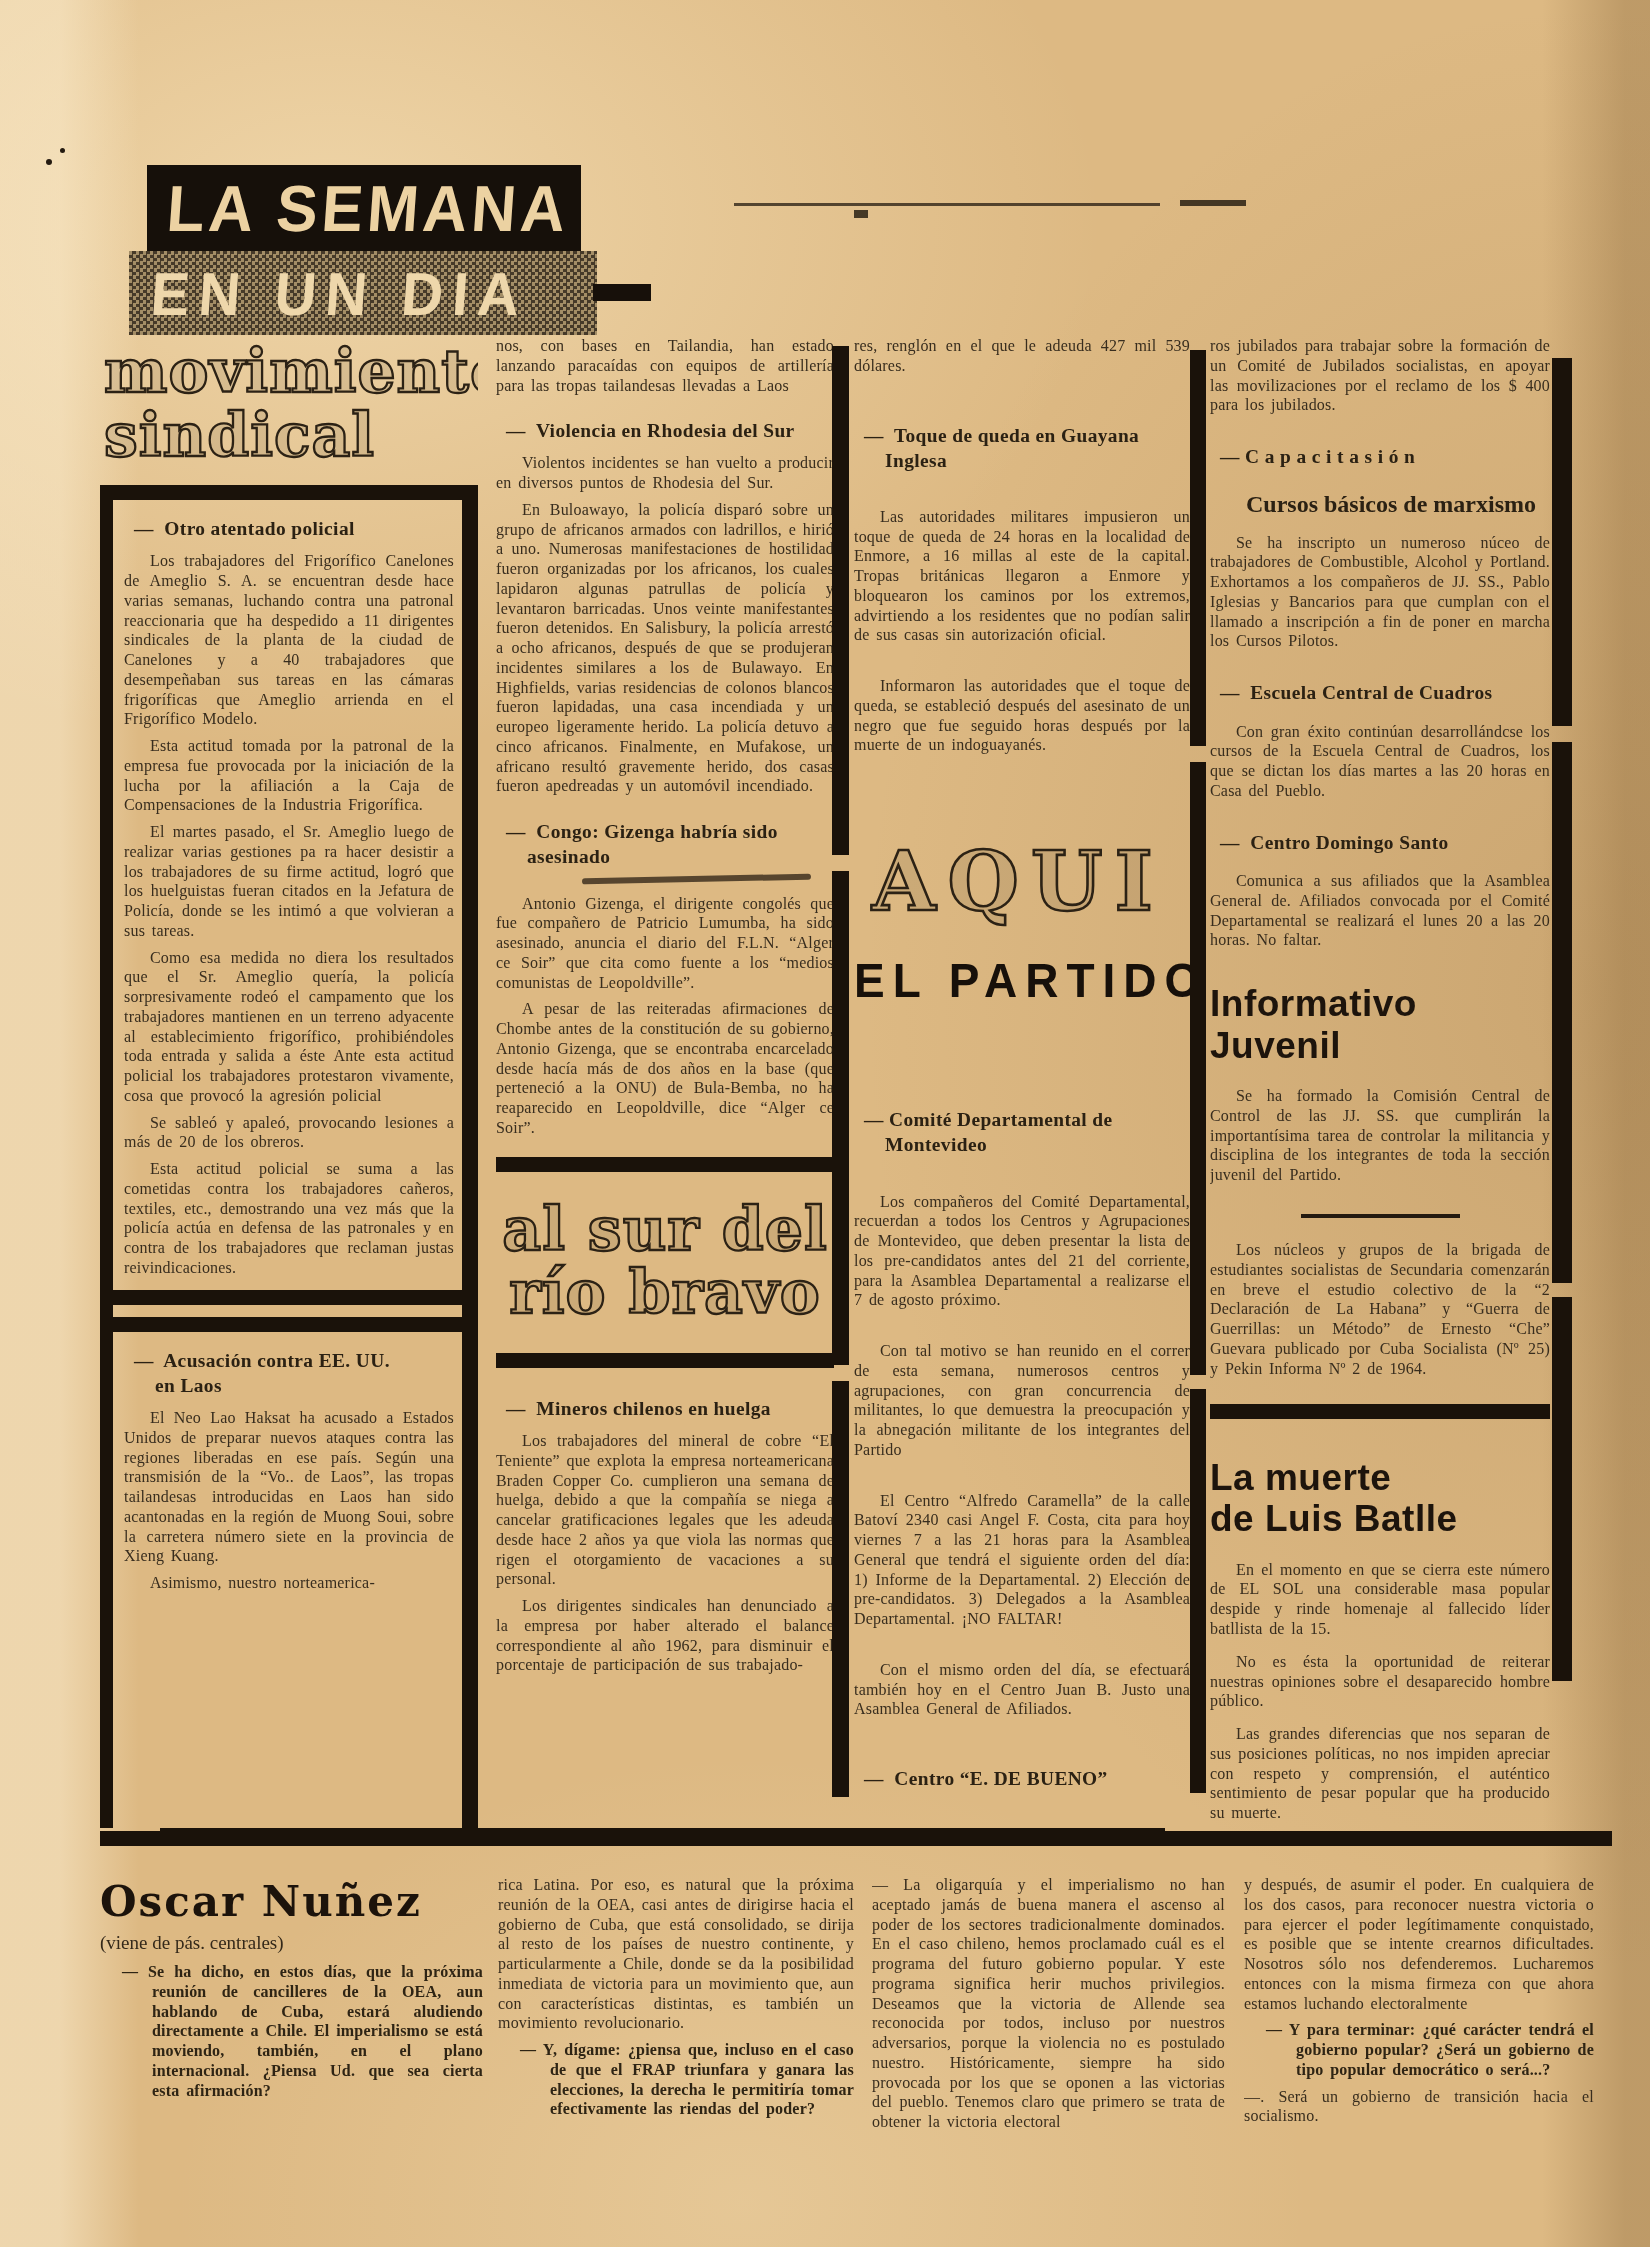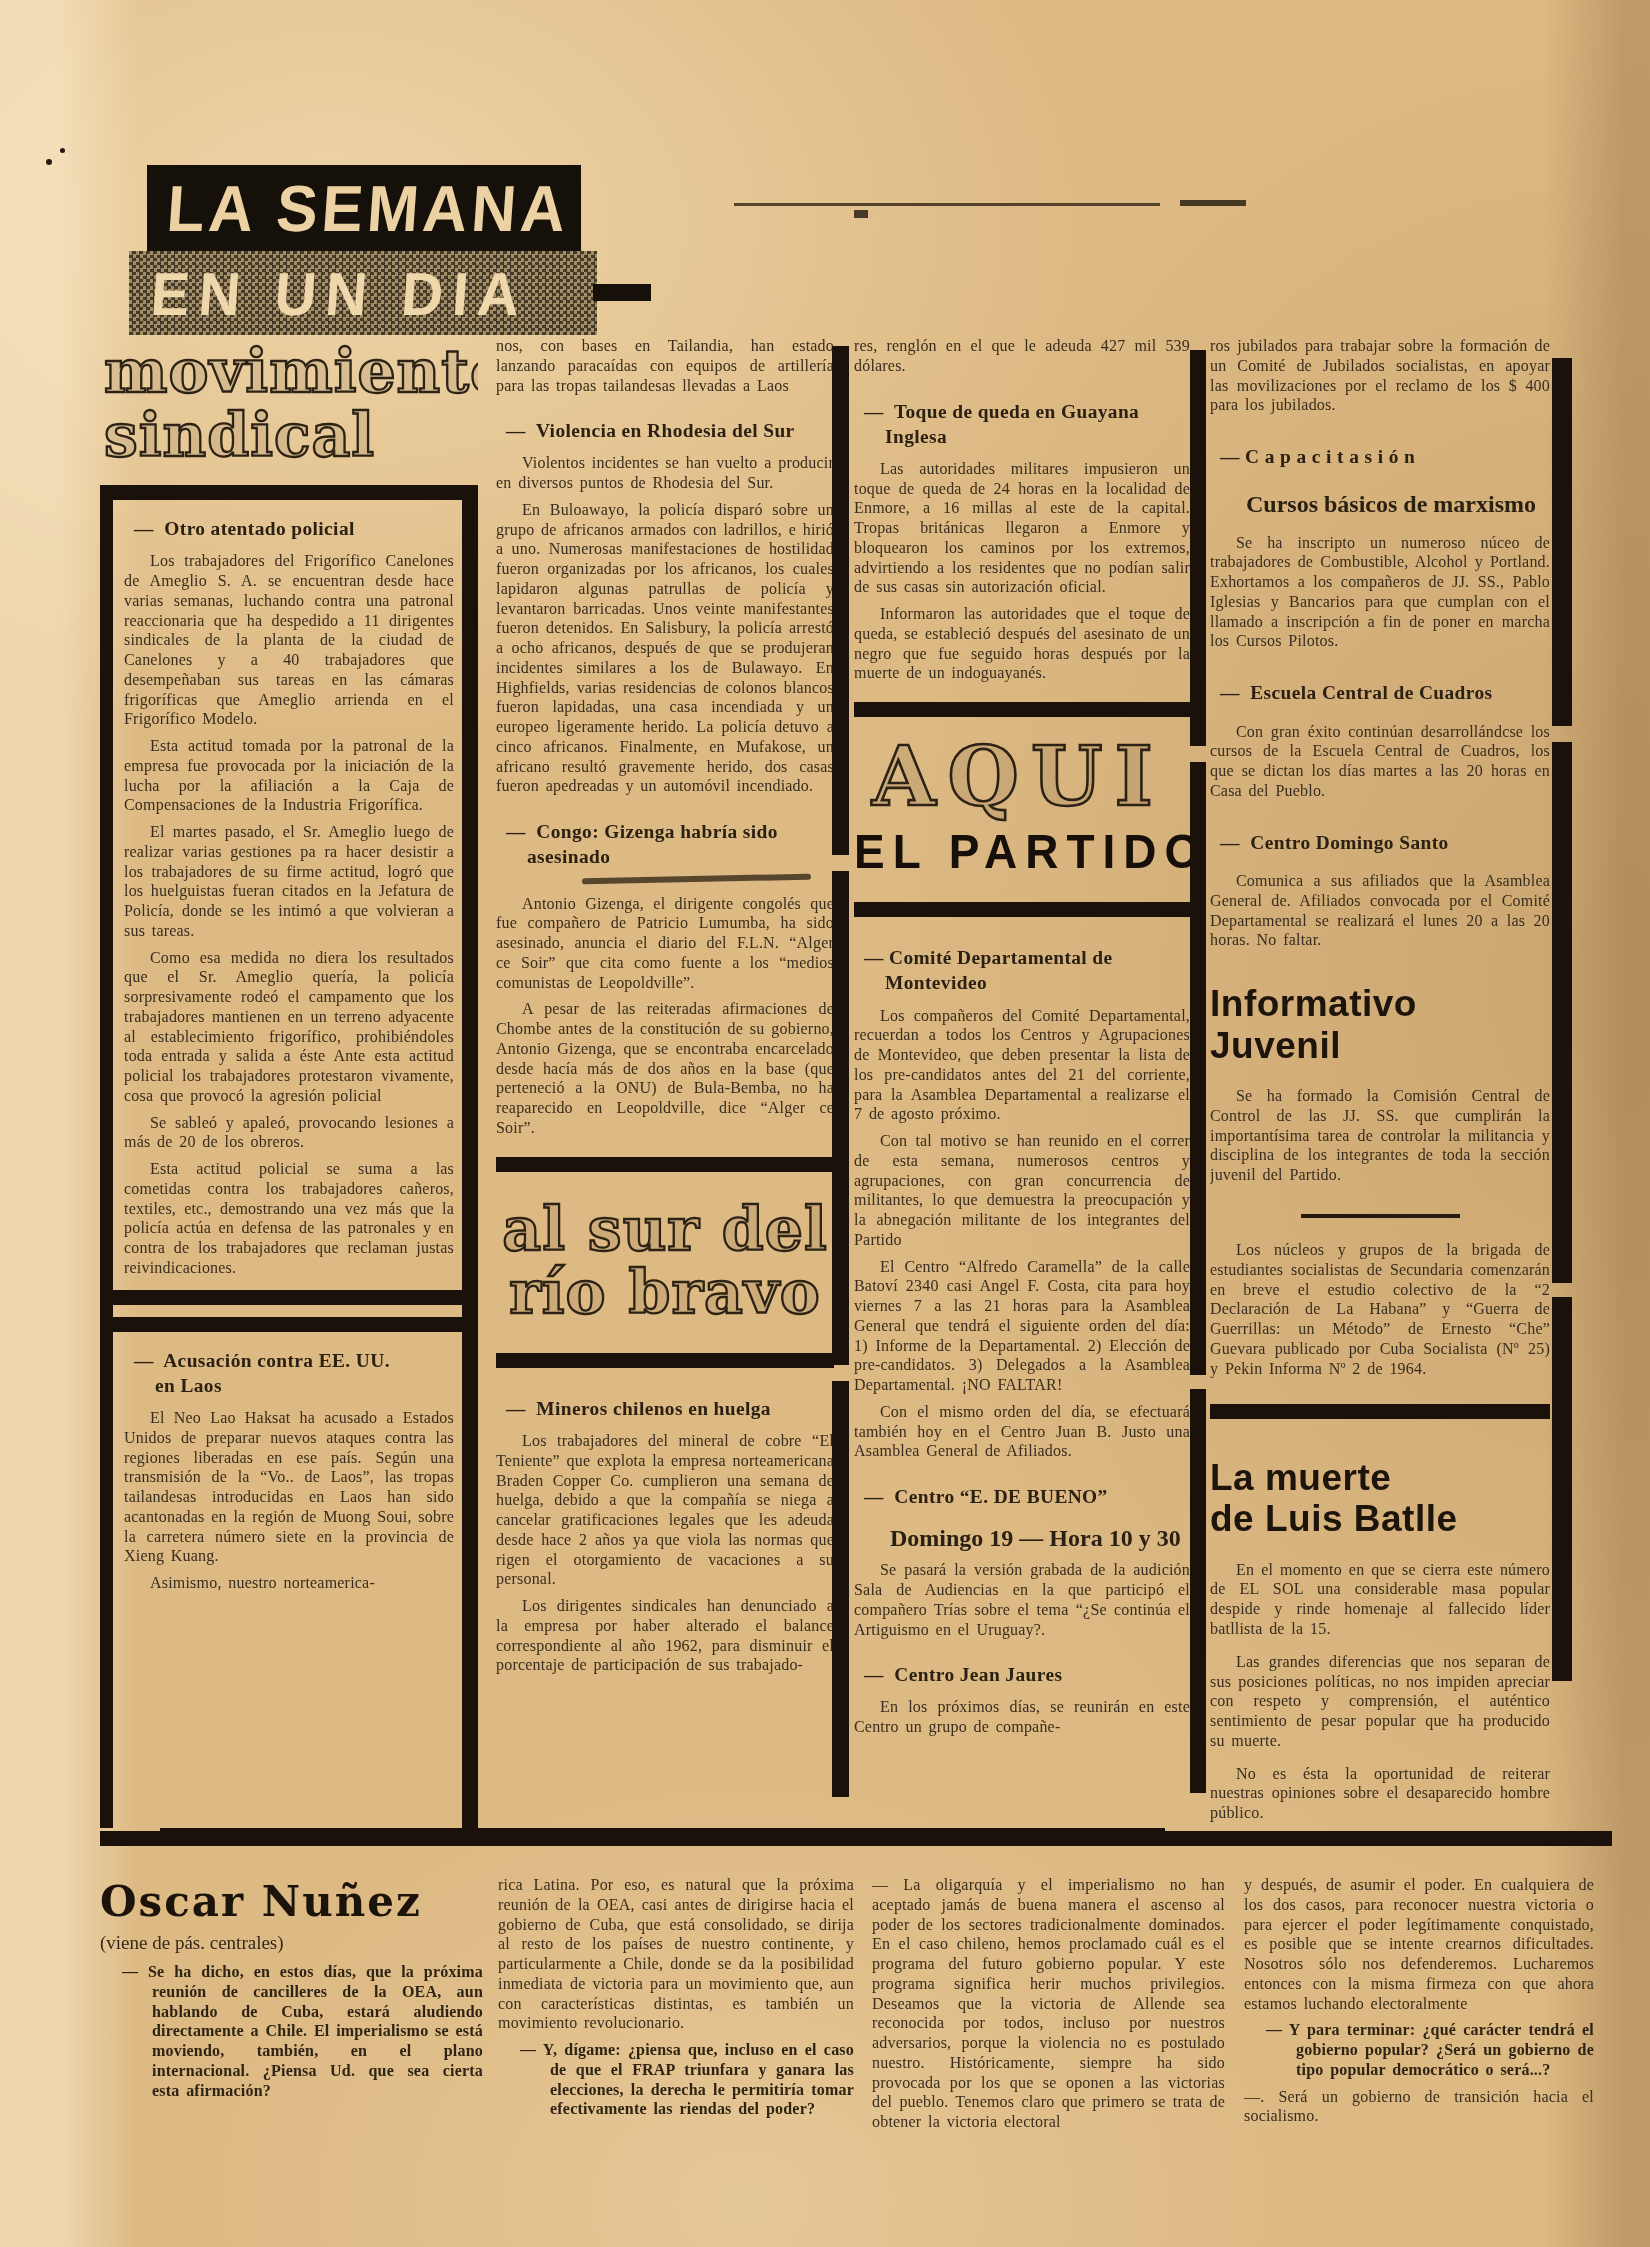--- a/index.html
+++ b/index.html
@@ -34,21 +34,21 @@
   .mast-dash{position:absolute;left:593px;top:284px;width:58px;height:17px;background:#17100a;}
   .top-line{position:absolute;left:734px;top:203px;width:426px;height:3px;background:rgba(35,25,15,.75);}
   .speck-a{position:absolute;left:854px;top:210px;width:14px;height:8px;background:rgba(30,22,12,.8);}
   .speck-b{position:absolute;left:1180px;top:200px;width:66px;height:6px;background:rgba(30,22,12,.8);}
   .dot1{position:absolute;left:46px;top:159px;width:6px;height:6px;border-radius:50%;background:#241a10;}
   .dot2{position:absolute;left:60px;top:148px;width:5px;height:5px;border-radius:50%;background:#241a10;}
   
   .col{position:absolute;top:336px;height:1494px;overflow:hidden;display:flex;flex-direction:column;}
   .col1{left:100px;width:378px;top:334px;}
   .col2{left:496px;width:338px;}
-  .col3{left:854px;width:336px;}
+  .col3{left:854px;width:336px;gap:24px;}
   .col4{left:1210px;width:340px;justify-content:space-between;}
   .box{position:relative;flex:1;padding:0 24px;box-sizing:border-box;overflow:hidden;}
   .box::before{content:"";position:absolute;left:0;top:10px;bottom:0;width:13px;background:#1a120a;}
   .box::after{content:"";position:absolute;right:0;top:10px;bottom:0;width:16px;background:#1a120a;}
   
   .b-display{
     font-family:"DejaVu Serif","Liberation Serif",serif;font-weight:700;
     font-size:60px;line-height:1.06;letter-spacing:1px;white-space:pre-line;
     color:rgba(60,46,30,.10);-webkit-text-stroke:2.3px #2c2215;
     margin:6px 0 18px 4px;
@@ -196,22 +196,22 @@
       <div class="b-subhead">—  Centro Domingo Santo</div>
       <p class="b-para">Comunica a sus afiliados que la Asamblea General de. Afiliados convocada por el Comité Departamental se realizará el lunes 20 a las 20 horas. No faltar.</p>
       <div class="b-sansheading">Informativo Juvenil</div>
       <p class="b-para">Se ha formado la Comisión Central de Control de las JJ. SS. que cumplirán la importantísima tarea de controlar la militancia y disciplina de los integrantes de toda la sección juvenil del Partido.</p>
       <div class="b-smallrule"></div>
       <p class="b-para">Los núcleos y grupos de la brigada de estudiantes socialistas de Secundaria comenzarán en breve el estudio colectivo de la “2 Declaración de La Habana” y “Guerra de Guerrillas: un Método” de Ernesto “Che” Guevara publicado por Cuba Socialista (Nº 25) y Pekin Informa Nº 2 de 1964.</p>
       <div class="b-bar"></div>
       <div class="b-sansheading">La muerte
 de Luis Batlle</div>
       <p class="b-para">En el momento en que se cierra este número de EL SOL una considerable masa popular despide y rinde homenaje al fallecido líder batllista de la 15.</p>
+      <p class="b-para">No es ésta la oportunidad de reiterar nuestras opiniones sobre el desaparecido hombre público.</p>
       <p class="b-para">Las grandes diferencias que nos separan de sus posiciones políticas, no nos impiden apreciar con respeto y comprensión, el auténtico sentimiento de pesar popular que ha producido su muerte.</p>
-      <p class="b-para">No es ésta la oportunidad de reiterar nuestras opiniones sobre el desaparecido hombre público.</p>
     </div>
 
   <div class="gut gut1"></div>
   <div class="gut gut2"></div>
   <div class="gut gut3"></div>
   <div class="main-rule"></div>
 
   <div class="bcol bcol1">
       <div class="b-namehead">Oscar Nuñez</div>
       <div class="b-note">(viene de pás. centrales)</div>

